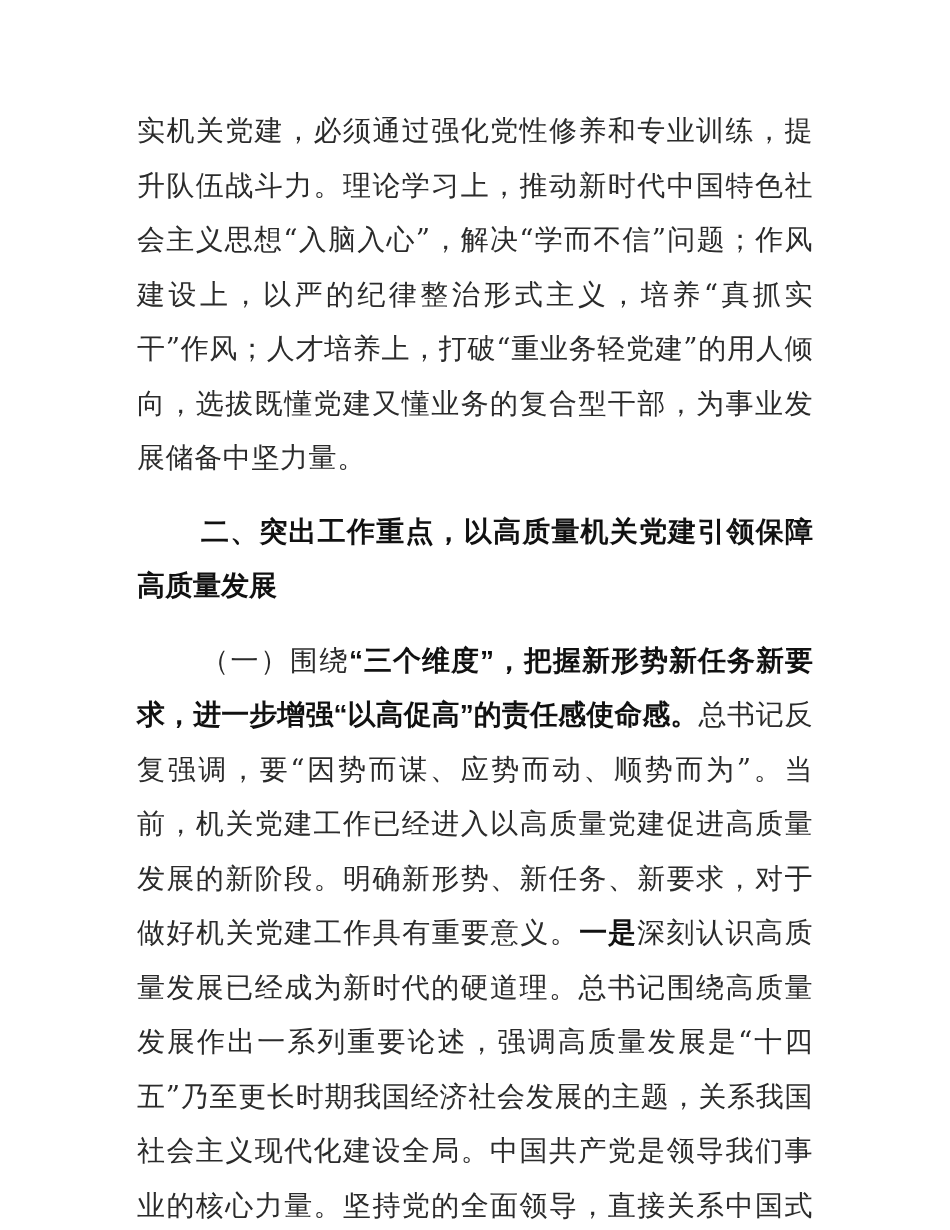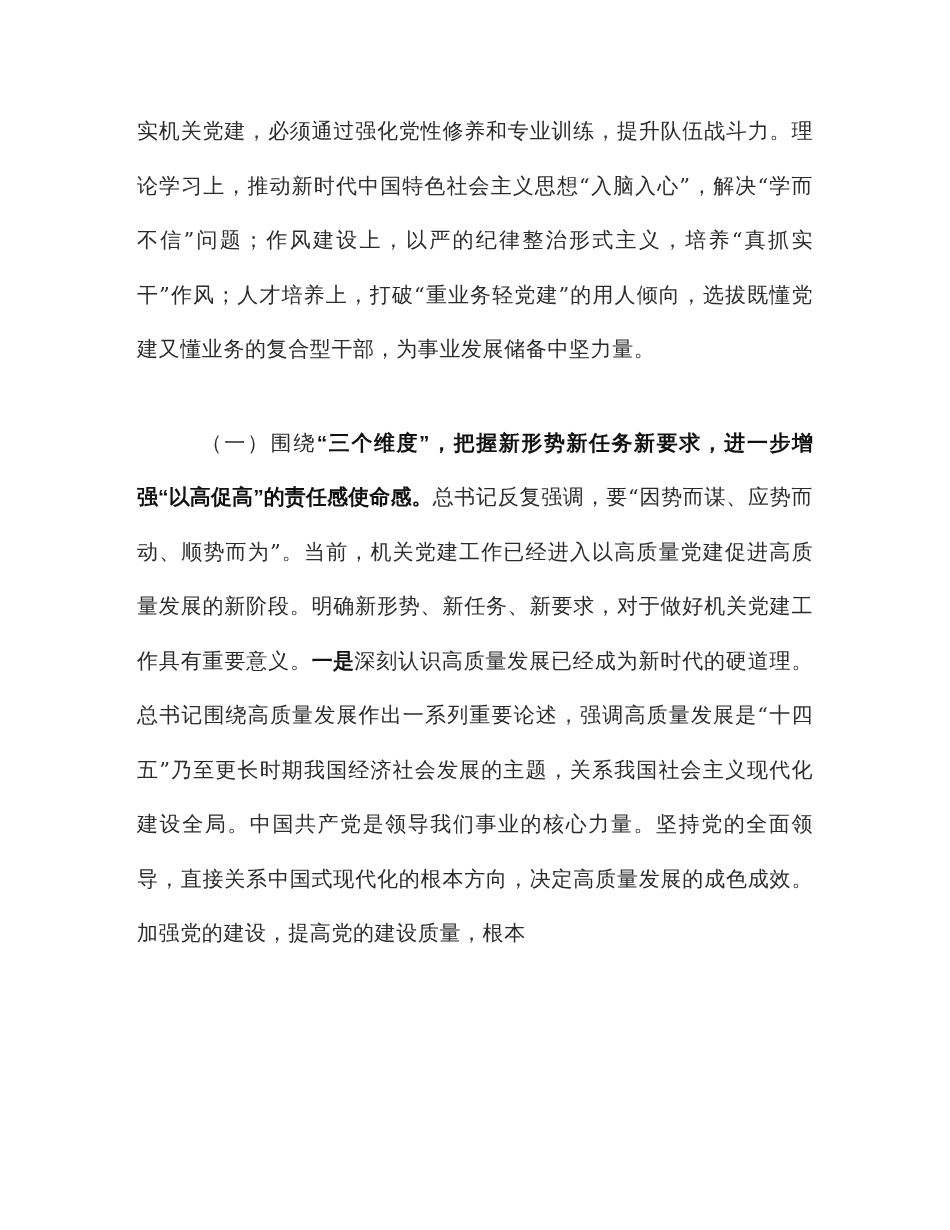--- a/index.html
+++ b/index.html
@@ -18,21 +18,21 @@
   }
   .doc-body {
     position: absolute;
     left: 137px;
     top: 104px;
     width: 676px;
   }
   
   .para {
     font-family: "DejaVu Serif", "Liberation Serif", serif;
-    font-size: 21px;
+    font-size: 28px;
     line-height: 54.5px;
     color: #2b2b2b;
     text-align: justify;
     text-justify: inter-character;
     letter-spacing: 0.6px;
     margin: 0;
     text-indent: 0;
     word-break: break-all;
   }
   .para.indent {
@@ -54,16 +54,17 @@
   .gap-head   { height: 19px; }
   .gap-after-head { height: 20px; }
 </style>
 </head>
 <body>
 
 <div class="page">
   <div class="doc-body" id="doc-body">
   <p class="para"><span>实机关党建，必须通过强化党性修养和专业训练，提升队伍战斗力。理论学习上，推动新时代中国特色社会主义思想“入脑入心”，解决“学而不信”问题；作风建设上，以严的纪律整治形式主义，培养“真抓实干”作风；人才培养上，打破“重业务轻党建”的用人倾向，选拔既懂党建又懂业务的复合型干部，为事业发展储备中坚力量。</span></p>
       <div class="gap-head"></div>
+      <p class="para indent heading"><b class="em">二、突出工作重点，以高质量机关党建引领保障高质量发展</b></p>
       <div class="gap-after-head"></div>
       <p class="para indent"><span>（一）围绕</span><b class="em">“三个维度”，把握新形势新任务新要求，进一步增强“以高促高”的责任感使命感。</b><span>总书记反复强调，要“因势而谋、应势而动、顺势而为”。当前，机关党建工作已经进入以高质量党建促进高质量发展的新阶段。明确新形势、新任务、新要求，对于做好机关党建工作具有重要意义。</span><b class="em">一是</b><span>深刻认识高质量发展已经成为新时代的硬道理。总书记围绕高质量发展作出一系列重要论述，强调高质量发展是“十四五”乃至更长时期我国经济社会发展的主题，关系我国社会主义现代化建设全局。中国共产党是领导我们事业的核心力量。坚持党的全面领导，直接关系中国式现代化的根本方向，决定高质量发展的成色成效。加强党的建设，提高党的建设质量，根本</span></p>
     </div>
 </div>
 
 </body></html>

